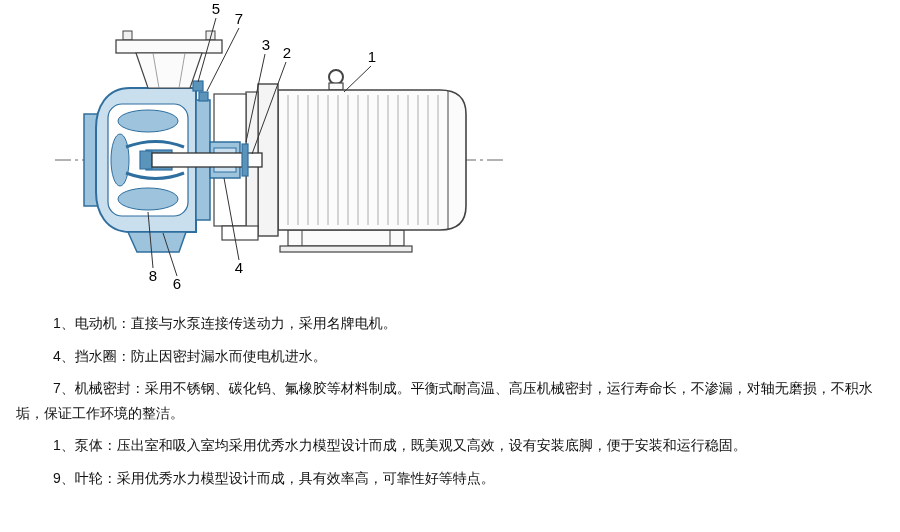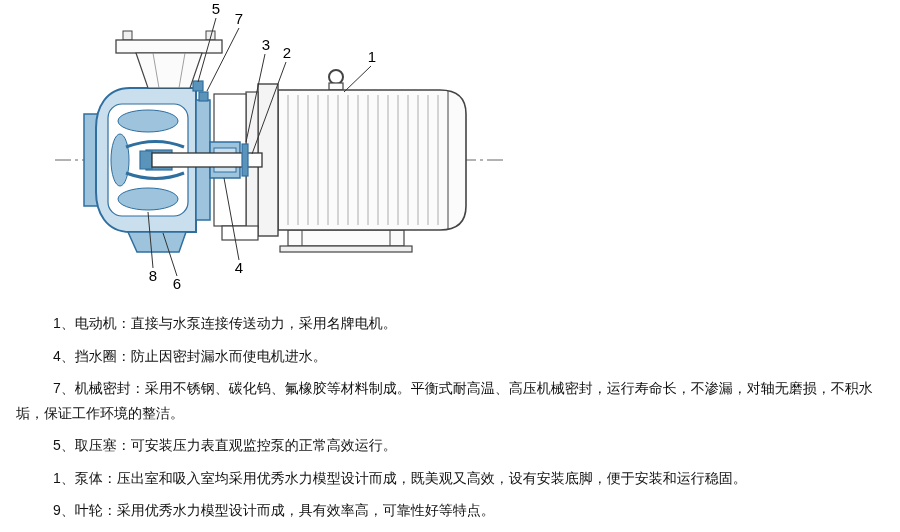--- a/index.html
+++ b/index.html
@@ -88,16 +88,15 @@
       <text x="177" y="289">6</text>
       <text x="239" y="273">4</text>
     </g>
   </svg>
 </div>
 
 <div class="parts">
   <p class="item">1、电动机：直接与水泵连接传送动力，采用名牌电机。</p>
   <p class="item">4、挡水圈：防止因密封漏水而使电机进水。</p>
   <p class="item">7、机械密封：采用不锈钢、碳化钨、氟橡胶等材料制成。平衡式耐高温、高压机械密封，运行寿命长，不渗漏，对轴无磨损，不积水垢，保证工作环境的整洁。</p>
-  <p class="item">5、取压塞：可安装压力表直观监控泵的正常高效运行。</p>
   <p class="item">1、泵体：压出室和吸入室均采用优秀水力模型设计而成，既美观又高效，设有安装底脚，便于安装和运行稳固。</p>
   <p class="item">9、叶轮：采用优秀水力模型设计而成，具有效率高，可靠性好等特点。</p>
 </div>
 
 </body></html>

